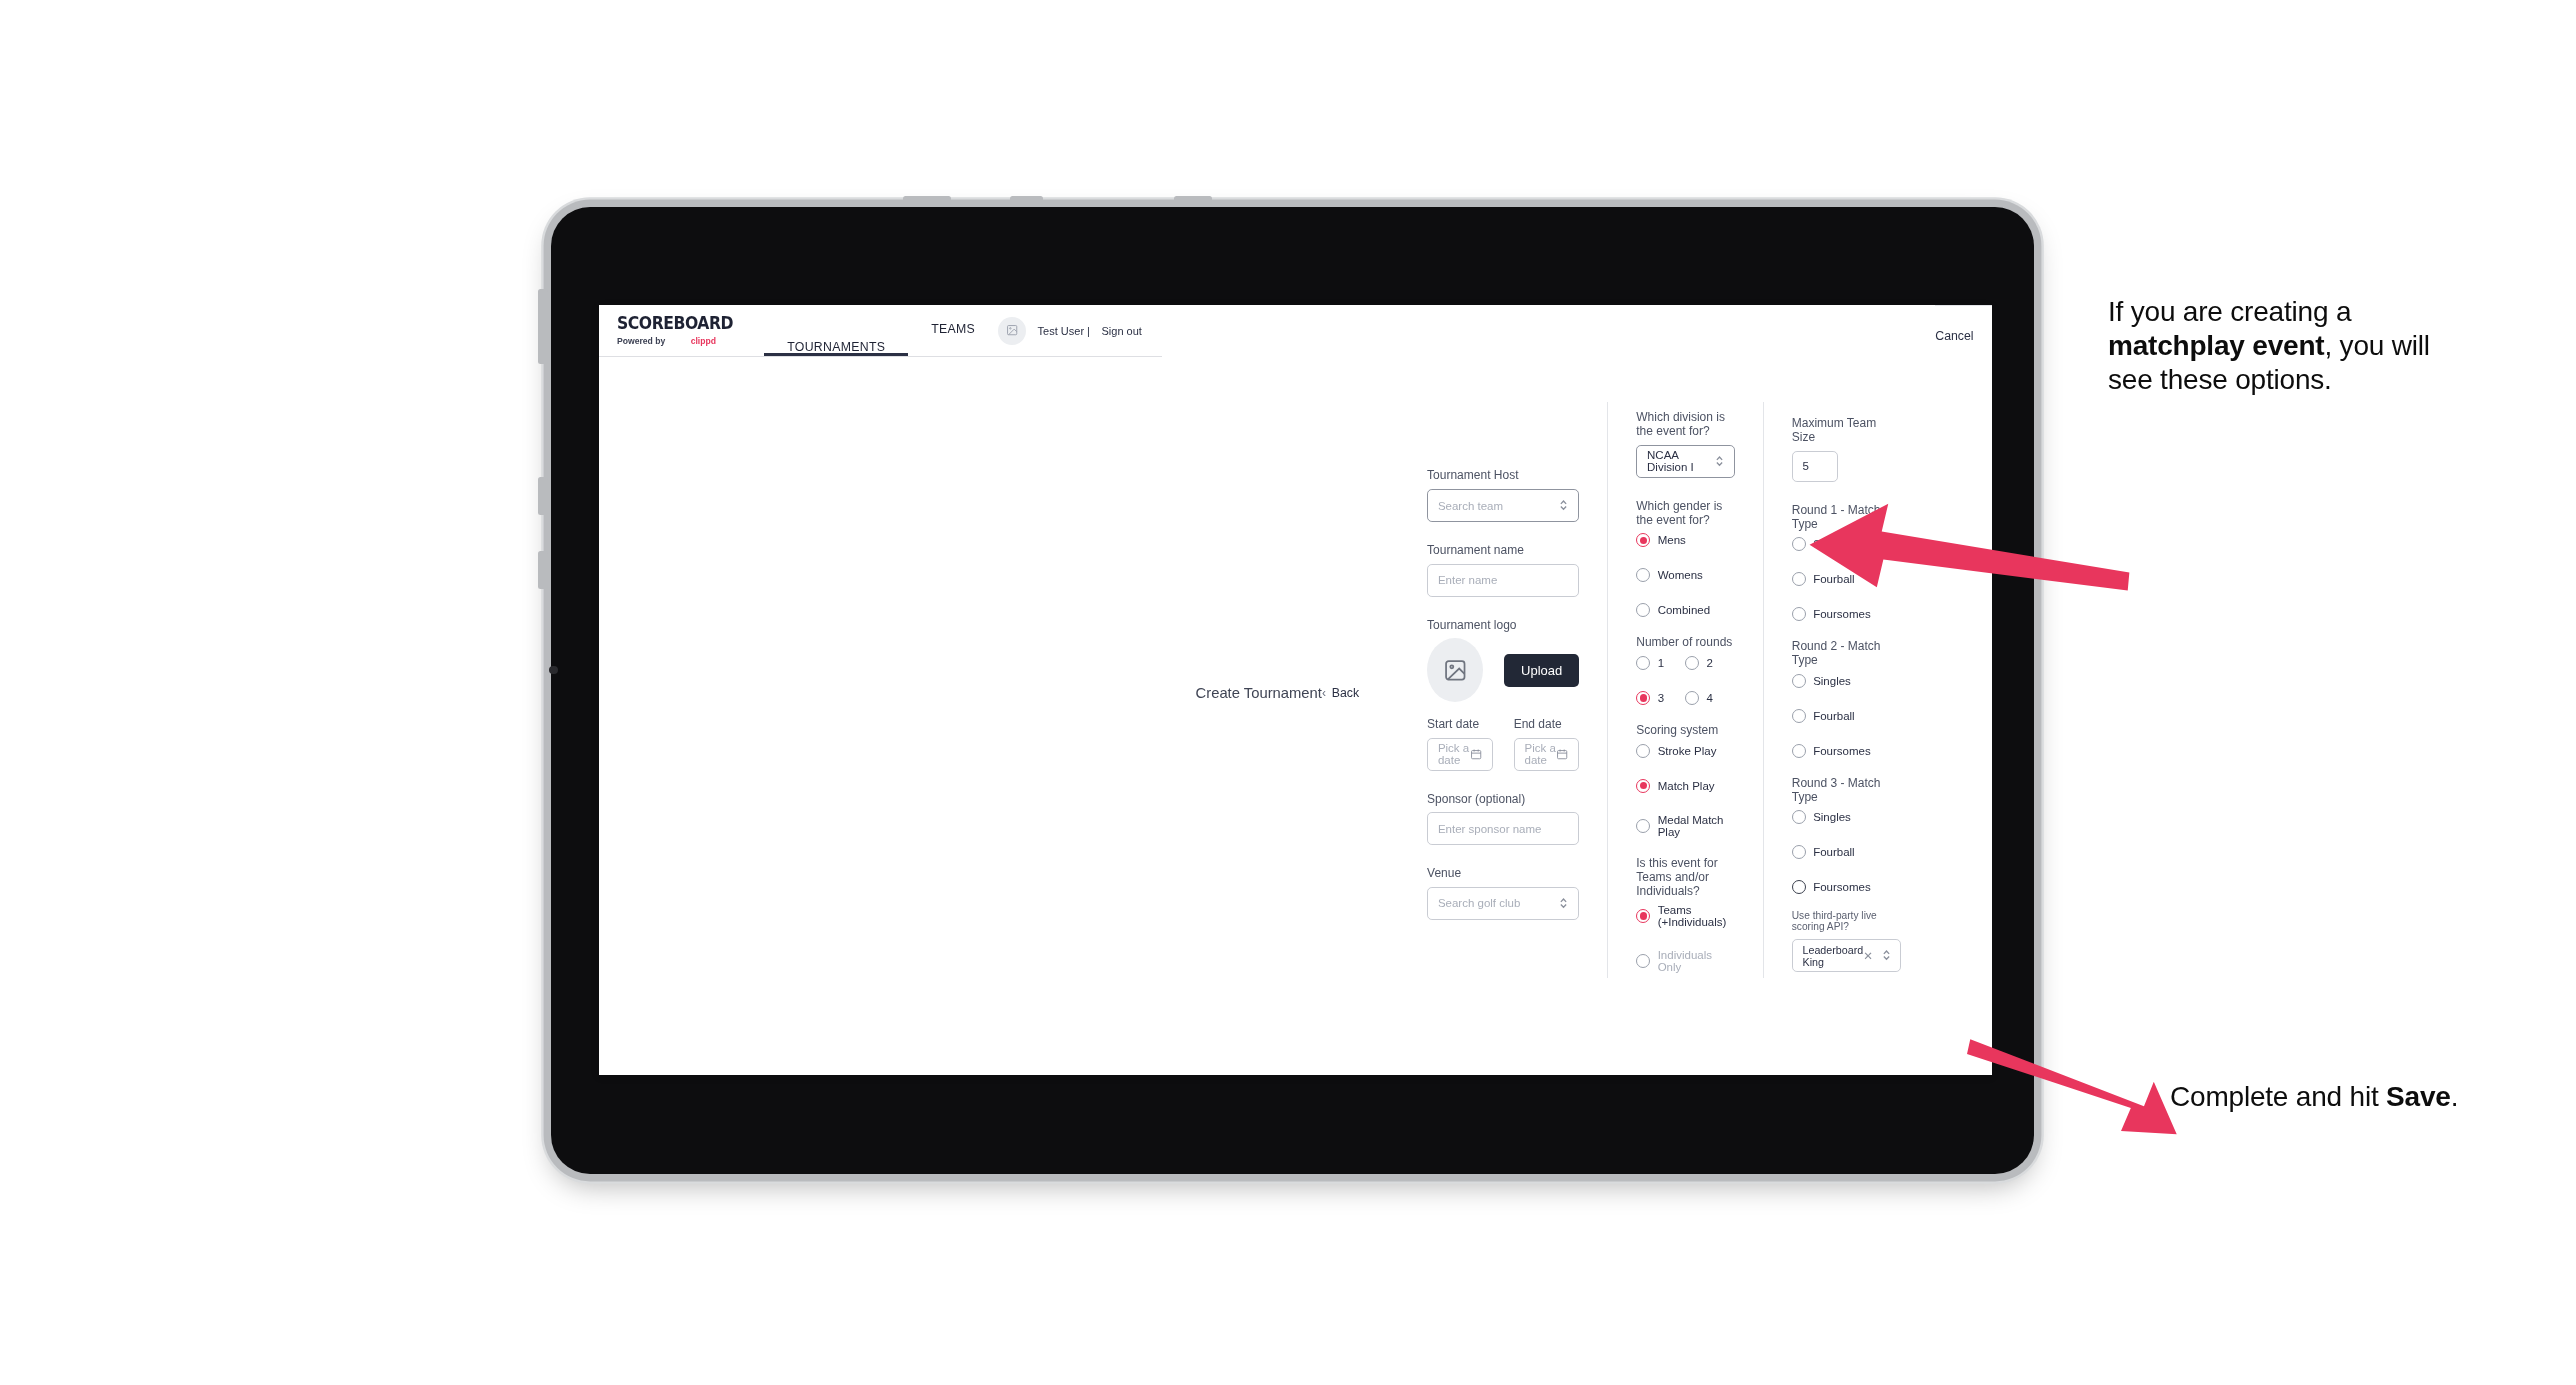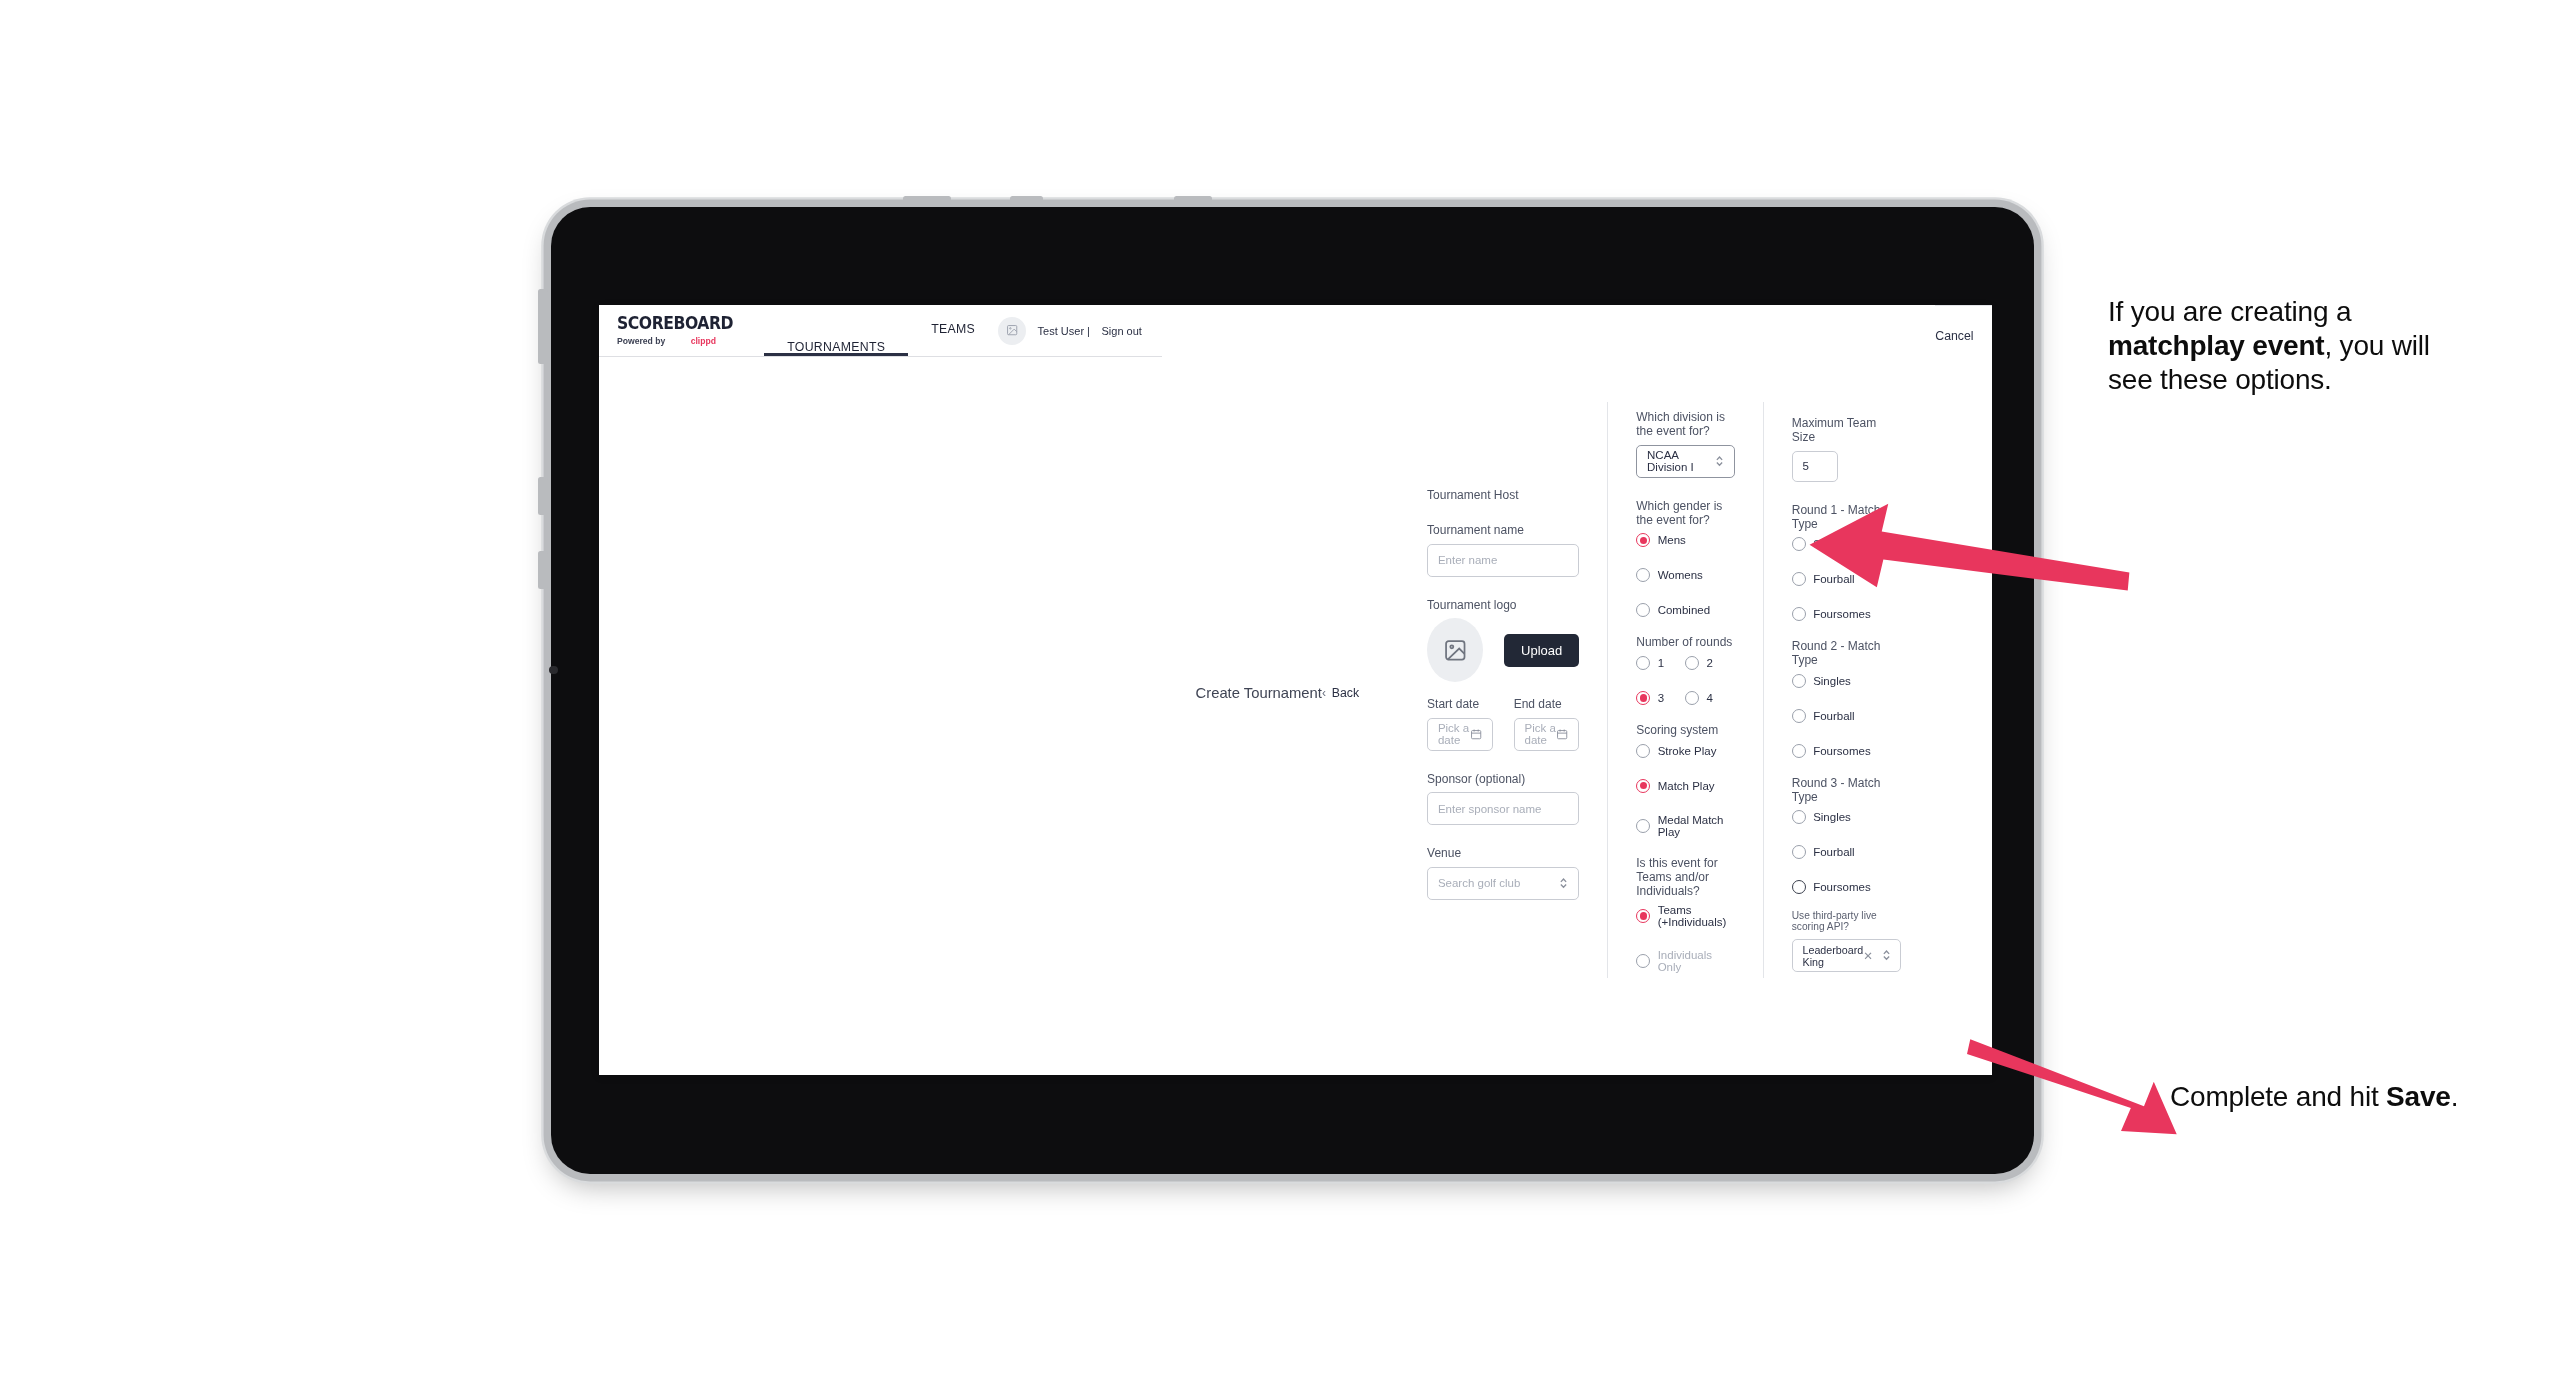--- a/index.html
+++ b/index.html
@@ -222,20 +222,28 @@
           <span class="back-chev">‹</span>
           <span>Back</span>
         </div>
       </div>
 
       <div class="cols">
 
         <div class="col col1">
 
           <div class="flabel">Tournament Host</div>
+          <div class="field strong">
+            <span class="ph">Search team</span>
+            <span class="right-ico">
+              <svg width="9" height="12.3" viewBox="0 0 10 14" fill="none" stroke="currentColor" stroke-width="1.5">
+                  <path d="M2 5.5L5 2.3l3 3.2M2 8.5L5 11.7l3-3.2"></path>
+                </svg>
+            </span>
+          </div>
 
           <div class="flabel mt">Tournament name</div>
           <div class="field">
             <span class="ph">Enter name</span>
           </div>
 
           <div class="flabel mt">Tournament logo</div>
           <div class="logo-row">
             <div class="logo-circle">
               <svg width="24.6" height="24.6" viewBox="0 0 24 24" fill="none" stroke="currentColor" stroke-width="1.7">

